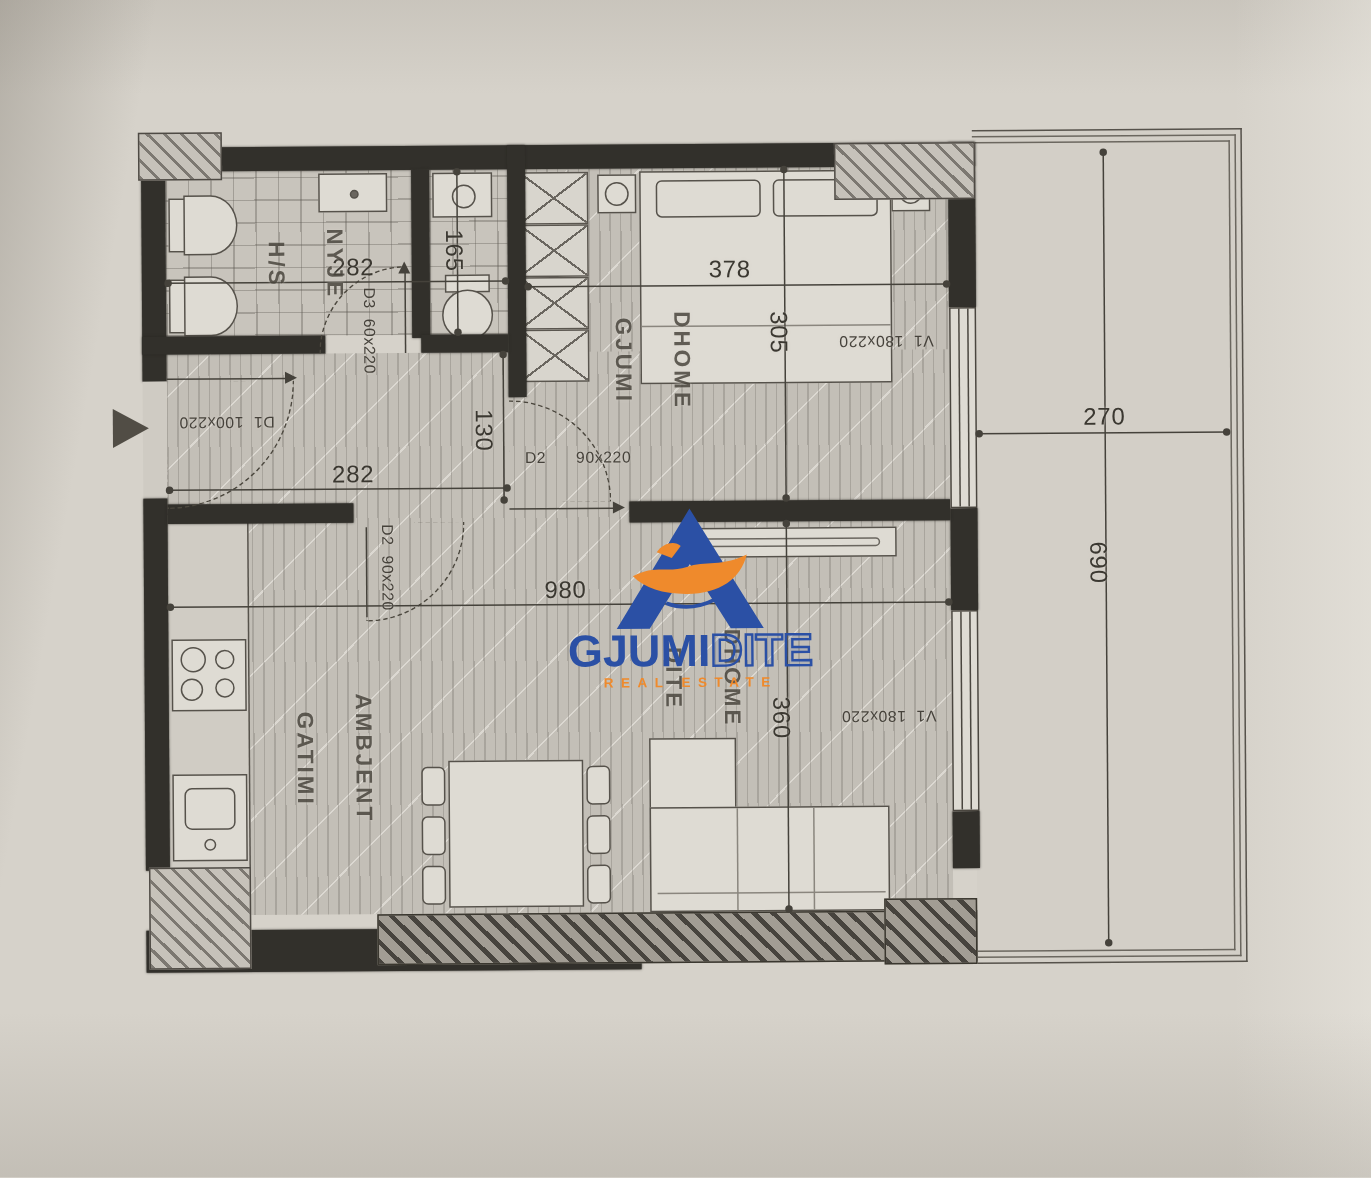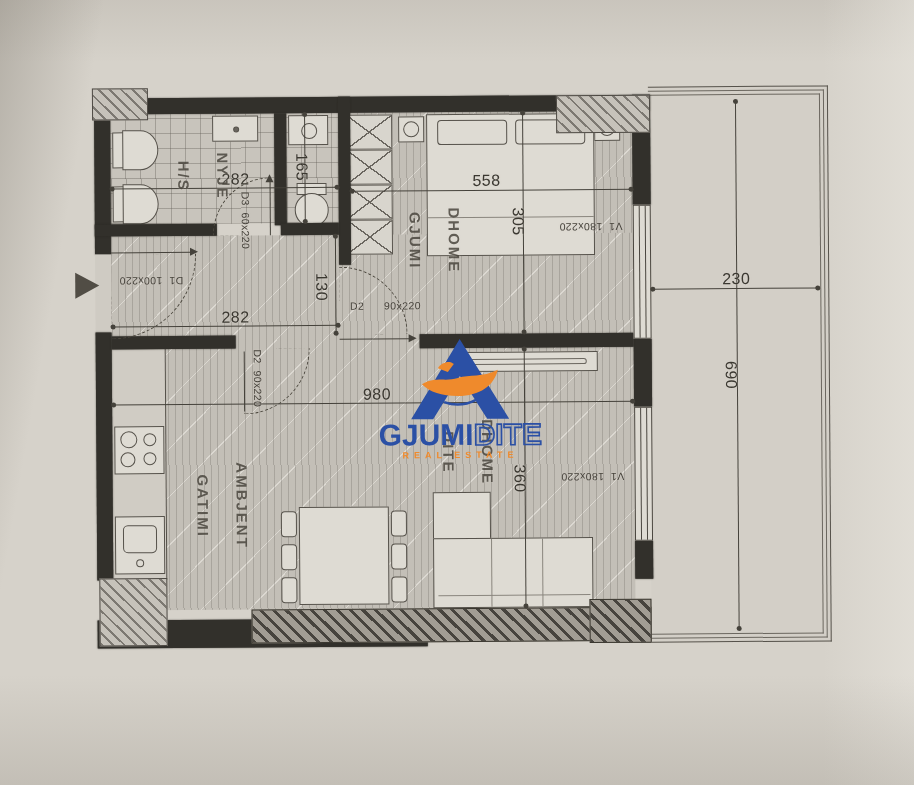--- a/index.html
+++ b/index.html
@@ -189,27 +189,27 @@
   <div class="dv" style="left:524px;top:112px;height:222px;"></div>
   <div class="dh" style="left:112px;top:324px;width:228px;"></div>
   <div class="dv" style="left:336px;top:234px;height:100px;"></div>
   <div class="dh" style="left:112px;top:402px;width:522px;"></div>
   <div class="dv" style="left:524px;top:348px;height:260px;"></div>
   <div class="dh" style="left:652px;top:290px;width:168px;"></div>
   <div class="dv" style="left:737px;top:102px;height:530px;"></div>
 
   <div class="lbl dimnum" style="left:237px;top:178px;">282</div>
   <div class="lbl dimnum r90" style="left:303px;top:166px;">165</div>
-  <div class="lbl dimnum" style="left:488px;top:181px;">558</div>
+  <div class="lbl dimnum" style="left:488px;top:181px;">378</div>
   <div class="lbl dimnum r90" style="left:519px;top:222px;">305</div>
   <div class="lbl dimnum" style="left:236px;top:316px;">282</div>
   <div class="lbl dimnum r90" style="left:322px;top:286px;">130</div>
   <div class="lbl dimnum" style="left:377px;top:394px;">980</div>
   <div class="lbl dimnum r90" style="left:519px;top:479px;">360</div>
-  <div class="lbl dimnum" style="left:737px;top:281px;">230</div>
+  <div class="lbl dimnum" style="left:737px;top:281px;">270</div>
   <div class="lbl dimnum r90" style="left:731px;top:377px;">690</div>
 
   <div class="lbl small r180" style="left:152px;top:279px;">D1  100x220</div>
   <div class="lbl small r90" style="left:247px;top:219px;">D3  60x220</div>
   <div class="lbl small" style="left:386px;top:305px;">D2      90x220</div>
   <div class="lbl small r90" style="left:258px;top:377px;">D2  90x220</div>
   <div class="lbl small r180" style="left:592px;top:228px;">V1  180x220</div>
   <div class="lbl small r180" style="left:592px;top:478px;">V1  180x220</div>
 
   <div class="lbl roomlbl r90" style="left:205px;top:162px;">

